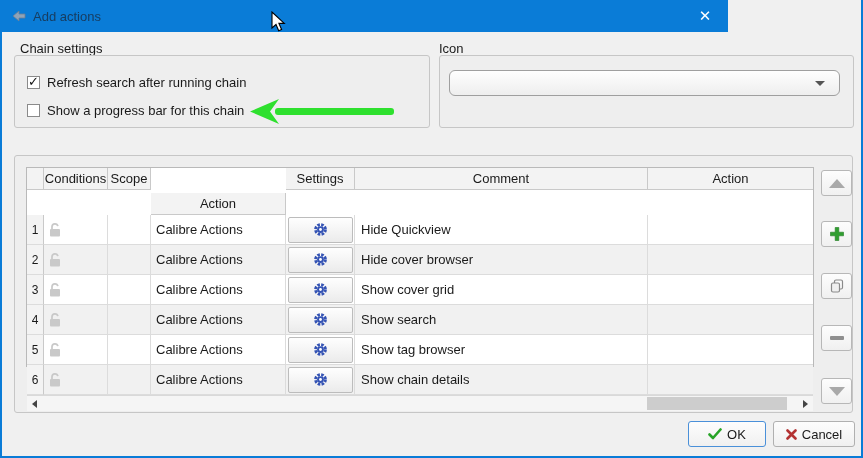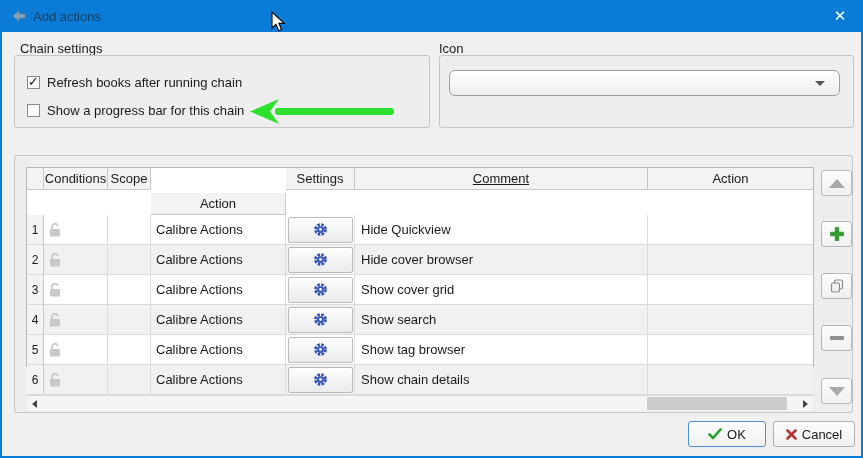--- a/index.html
+++ b/index.html
@@ -11,21 +11,21 @@
     background: #fff;
   }
   .dialog {
     position: relative; width: 863px; height: 458px;
     background: #f0f0f0;
     border: 2px solid #0a7cd7; border-top: none;
     overflow: hidden;
   }
   
   .titlebar {
-    position: absolute; left: -2px; top: 0; width: 863px; height: 32px;
+    position: absolute; left: -2px; top: 0; width: 728px; height: 32px;
     background: #0a7cd7; display: flex; align-items: center;
   }
   .titlebar .app-icon { margin-left: 11px; width: 16px; height: 14px; }
   .titlebar .title {
     margin-left: 6px; color: #173d61; font-size: 13px;
   }
   .close-btn {
     position: absolute; right: 0; top: 0; width: 46px; height: 32px;
     display: flex; align-items: center; justify-content: center;
     color: #ffffff; font-size: 15px; cursor: default;
@@ -145,21 +145,21 @@
     <div class="close-btn">✕</div>
   </div>
 
   <div class="group-label" style="left:10px; top:41px;margin-left:8px;">Chain settings</div>
   <div class="groupbox" style="left:12px; top:55px; width:416px; height:73px;"></div>
 
   <div class="check-row" style="left:25px; top:74px;">
     <span class="checkbox">
         <span class="mark">✓</span>
       </span>
-    <span class="cb-label">Refresh books after running chain</span>
+    <span class="cb-label">Refresh search after running chain</span>
   </div>
   <div class="check-row" style="left:25px; top:102px;">
     <span class="checkbox">
         <span class="mark"></span>
       </span>
     <span class="cb-label">Show a progress bar for this chain</span>
   </div>
 
   <svg class="annot-arrow" width="150" height="28" viewBox="0 0 150 28">
     <rect x="27" y="10" width="119" height="7" rx="3" fill="#2ee02e"></rect>
@@ -176,21 +176,21 @@
   <div class="group-label" style="left:10px; top:154px;margin-left:24px;">Chain links</div>
   <div class="groupbox" style="left:12px; top:155px; width:839px; height:258px;"></div>
 
   <div class="table-frame">
     <div class="t-row t-header">
       <div class="cell c-num"></div>
       <div class="cell c-cond" style="justify-content:center; padding-left:0;">Conditions</div>
       <div class="cell c-scope">Scope</div>
       <div class="cell c-act" style="justify-content:center; padding-left:0;margin-top:25px;">Action</div>
       <div class="cell c-set">Settings</div>
-      <div class="cell c-com" style="justify-content:center; padding-left:0;text-decoration:underline;">Comment</div>
+      <div class="cell c-com" style="justify-content:center; padding-left:0;">Comment</div>
       <div class="cell c-err" style="justify-content:center;">Action</div>
     </div>
     <div class="t-body" id="rows">
   <div class="t-row">
     <div class="cell c-num">1</div>
     <div class="cell c-cond">
       <svg width="14" height="16" viewBox="0 0 14 16">
         <path d="M4,7 V4.6 a3,3 0 0 1 5.9,-0.5" fill="none" stroke="#c9c9c9" stroke-width="1.7"></path>
         <rect x="2" y="7" width="10" height="7.5" rx="1" fill="#c9c9c9"></rect>
       </svg>

